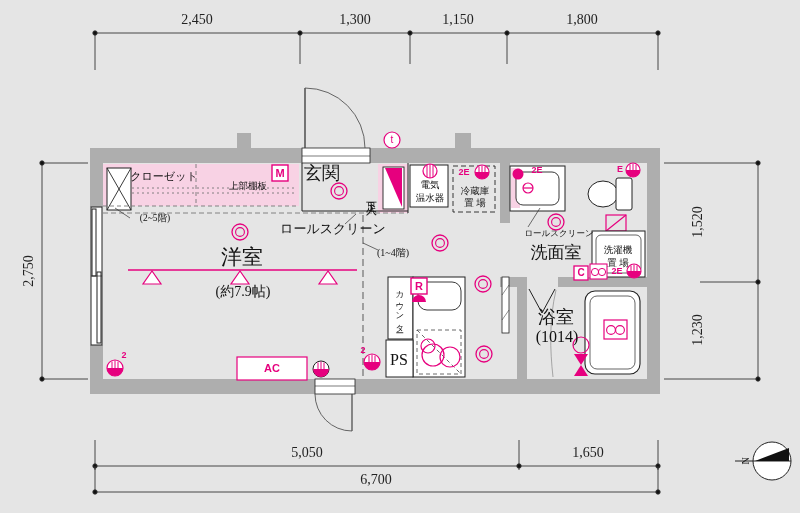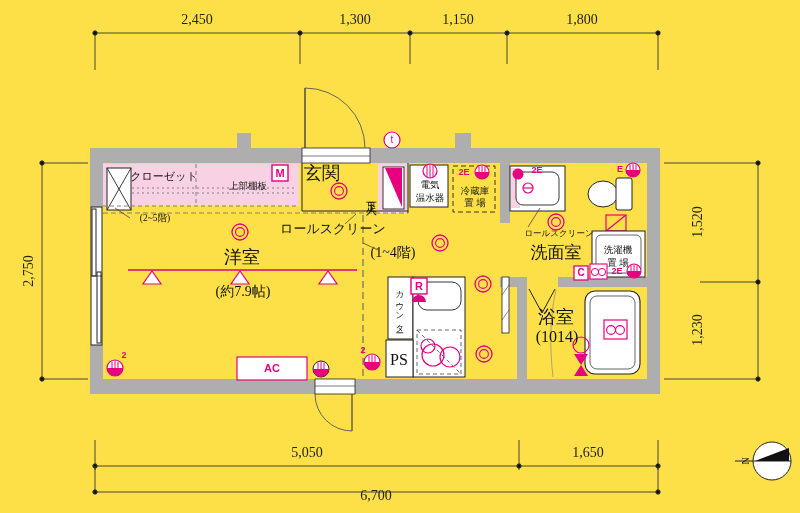--- a/index.html
+++ b/index.html
@@ -1,16 +1,16 @@
 <!DOCTYPE html>
 <html><head>
 <meta charset="utf-8">
 <style>
   html,body{margin:0;padding:0;background:#fff}
-  .plan{position:relative;width:800px;height:513px;background:#fde047;overflow:hidden;
+  .plan{position:relative;width:800px;height:513px;background:#e5e5e5;overflow:hidden;
         font-family:"Liberation Serif","DejaVu Serif",serif;color:#111}
   .plan svg{position:absolute;left:0;top:0}
   .t{position:absolute;white-space:nowrap;line-height:1;transform:translate(-50%,-50%);z-index:5}
   .rot{transform:translate(-50%,-50%) rotate(-90deg)}
   .v{writing-mode:vertical-rl;text-orientation:upright;letter-spacing:1px}
   .mg{color:#e6007e;font-family:"Liberation Sans","DejaVu Sans",sans-serif;font-weight:bold}
   .dim{font-size:14px;color:#222}
 </style>
 </head>
 <body>
@@ -280,33 +280,33 @@
 
   <div class="t dim" style="left:197px;top:20px">2,450</div>
   <div class="t dim" style="left:355px;top:20px">1,300</div>
   <div class="t dim" style="left:458px;top:20px">1,150</div>
   <div class="t dim" style="left:582px;top:20px">1,800</div>
   <div class="t dim rot" style="left:29px;top:271px">2,750</div>
   <div class="t dim rot" style="left:698px;top:222px">1,520</div>
   <div class="t dim rot" style="left:698px;top:330px">1,230</div>
   <div class="t dim" style="left:307px;top:453px">5,050</div>
   <div class="t dim" style="left:588px;top:453px">1,650</div>
-  <div class="t dim" style="left:376px;top:496px">6,700</div>
+  <div class="t dim" style="left:376px;top:480px">6,700</div>
 
   <div class="t" style="left:322px;top:173px;font-size:18px">玄関</div>
-  <div class="t" style="left:242px;top:257px;font-size:18px">洋室</div>
+  <div class="t" style="left:242px;top:257px;font-size:21px">洋室</div>
   <div class="t" style="left:243px;top:292px;font-size:14px">(約7.9帖)</div>
   <div class="t" style="left:556px;top:252px;font-size:17px">洗面室</div>
   <div class="t" style="left:556px;top:317px;font-size:18px">浴室</div>
   <div class="t" style="left:557px;top:337px;font-size:16px">(1014)</div>
 
   <div class="t" style="left:164px;top:176px;font-size:11px">クローゼット</div>
   <div class="t" style="left:248px;top:187px;font-size:9.5px">上部棚板</div>
   <div class="t" style="left:155px;top:219px;font-size:9.5px">(2~5階)</div>
-  <div class="t" style="left:393px;top:253px;font-size:14px">(1~4階)</div>
+  <div class="t" style="left:393px;top:253px;font-size:10px">(1~4階)</div>
   <div class="t" style="left:333px;top:228px;font-size:13px">ロールスクリーン</div>
   <div class="t v" style="left:371px;top:194px;font-size:11px">下足入</div>
   <div class="t" style="left:430px;top:186px;font-size:9.5px">電気</div>
   <div class="t" style="left:430px;top:199px;font-size:9.5px">温水器</div>
   <div class="t" style="left:475px;top:192px;font-size:9.5px">冷蔵庫</div>
   <div class="t" style="left:475px;top:204px;font-size:9.5px">置 場</div>
   <div class="t" style="left:559px;top:233px;font-size:8.5px">ロールスクリーン</div>
   <div class="t" style="left:618px;top:251px;font-size:9.5px">洗濯機</div>
   <div class="t" style="left:618px;top:264px;font-size:9.5px">置 場</div>
   <div class="t v" style="left:400px;top:307px;font-size:8.5px">カウンター</div>

